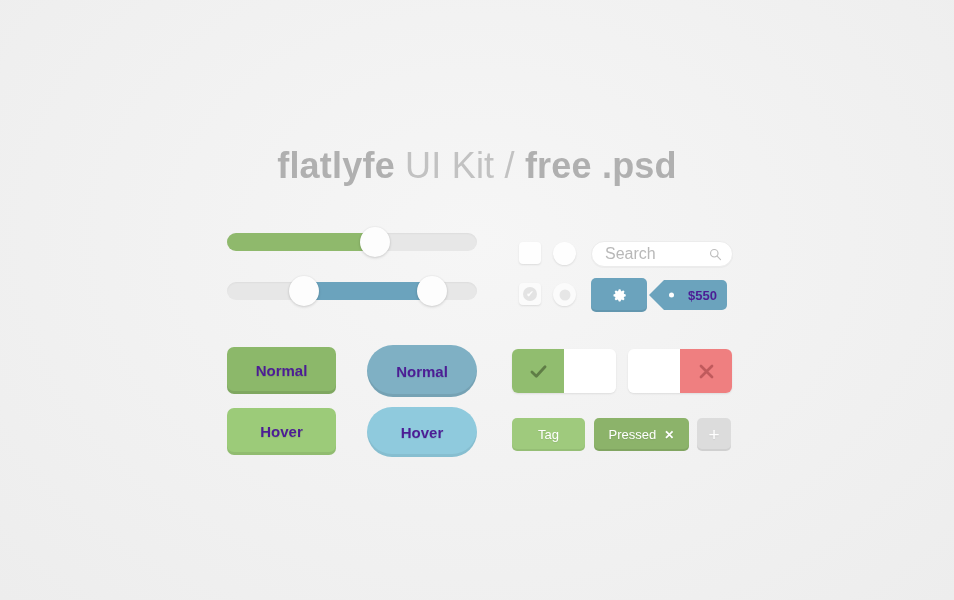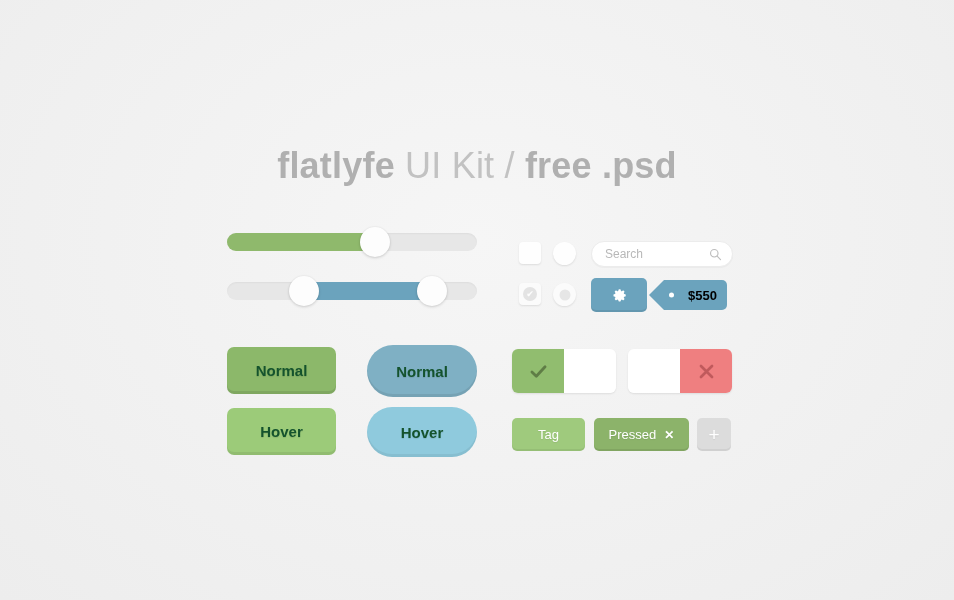--- a/index.html
+++ b/index.html
@@ -132,21 +132,21 @@
     position: absolute;
     left: 13px;
     top: 0;
     height: 24px;
     line-height: 24px;
     width: 100px;
     border: 0;
     outline: 0;
     background: transparent;
     font-family: "Liberation Sans", sans-serif;
-    font-size: 12px;
+    font-size: 16px;
     color: #9a9a9a;
     padding: 0;
   }
   #search-input::placeholder { color: #b8b8b8; }
   .mag {
     position: absolute;
     right: 10px;
     top: 6px;
     width: 13px;
     height: 13px;
@@ -197,32 +197,32 @@
   .tag-hole {
     position: absolute;
     left: 5px;
     top: 50%;
     transform: translateY(-50%);
     width: 5px; height: 5px;
     border-radius: 50%;
     background: #ffffff;
   }
   #price-label {
-    color: #000000;
+    color: #4c1d95;
     font-size: 13px;
     font-weight: bold;
     position: relative;
     z-index: 2;
   }
 
   
   .bigbtn {
     position: absolute;
     border: 0;
-    color: #14532d;
+    color: #4c1d95;
     font-family: "Liberation Sans", sans-serif;
     font-size: 15px;
     font-weight: bold;
     cursor: pointer;
     text-shadow: 0 1px 1px rgba(0,0,0,0.10);
   }
   #btn-green-normal {
     left: 227px; top: 347px;
     width: 109px; height: 47px;
     background: #8cb86a;

